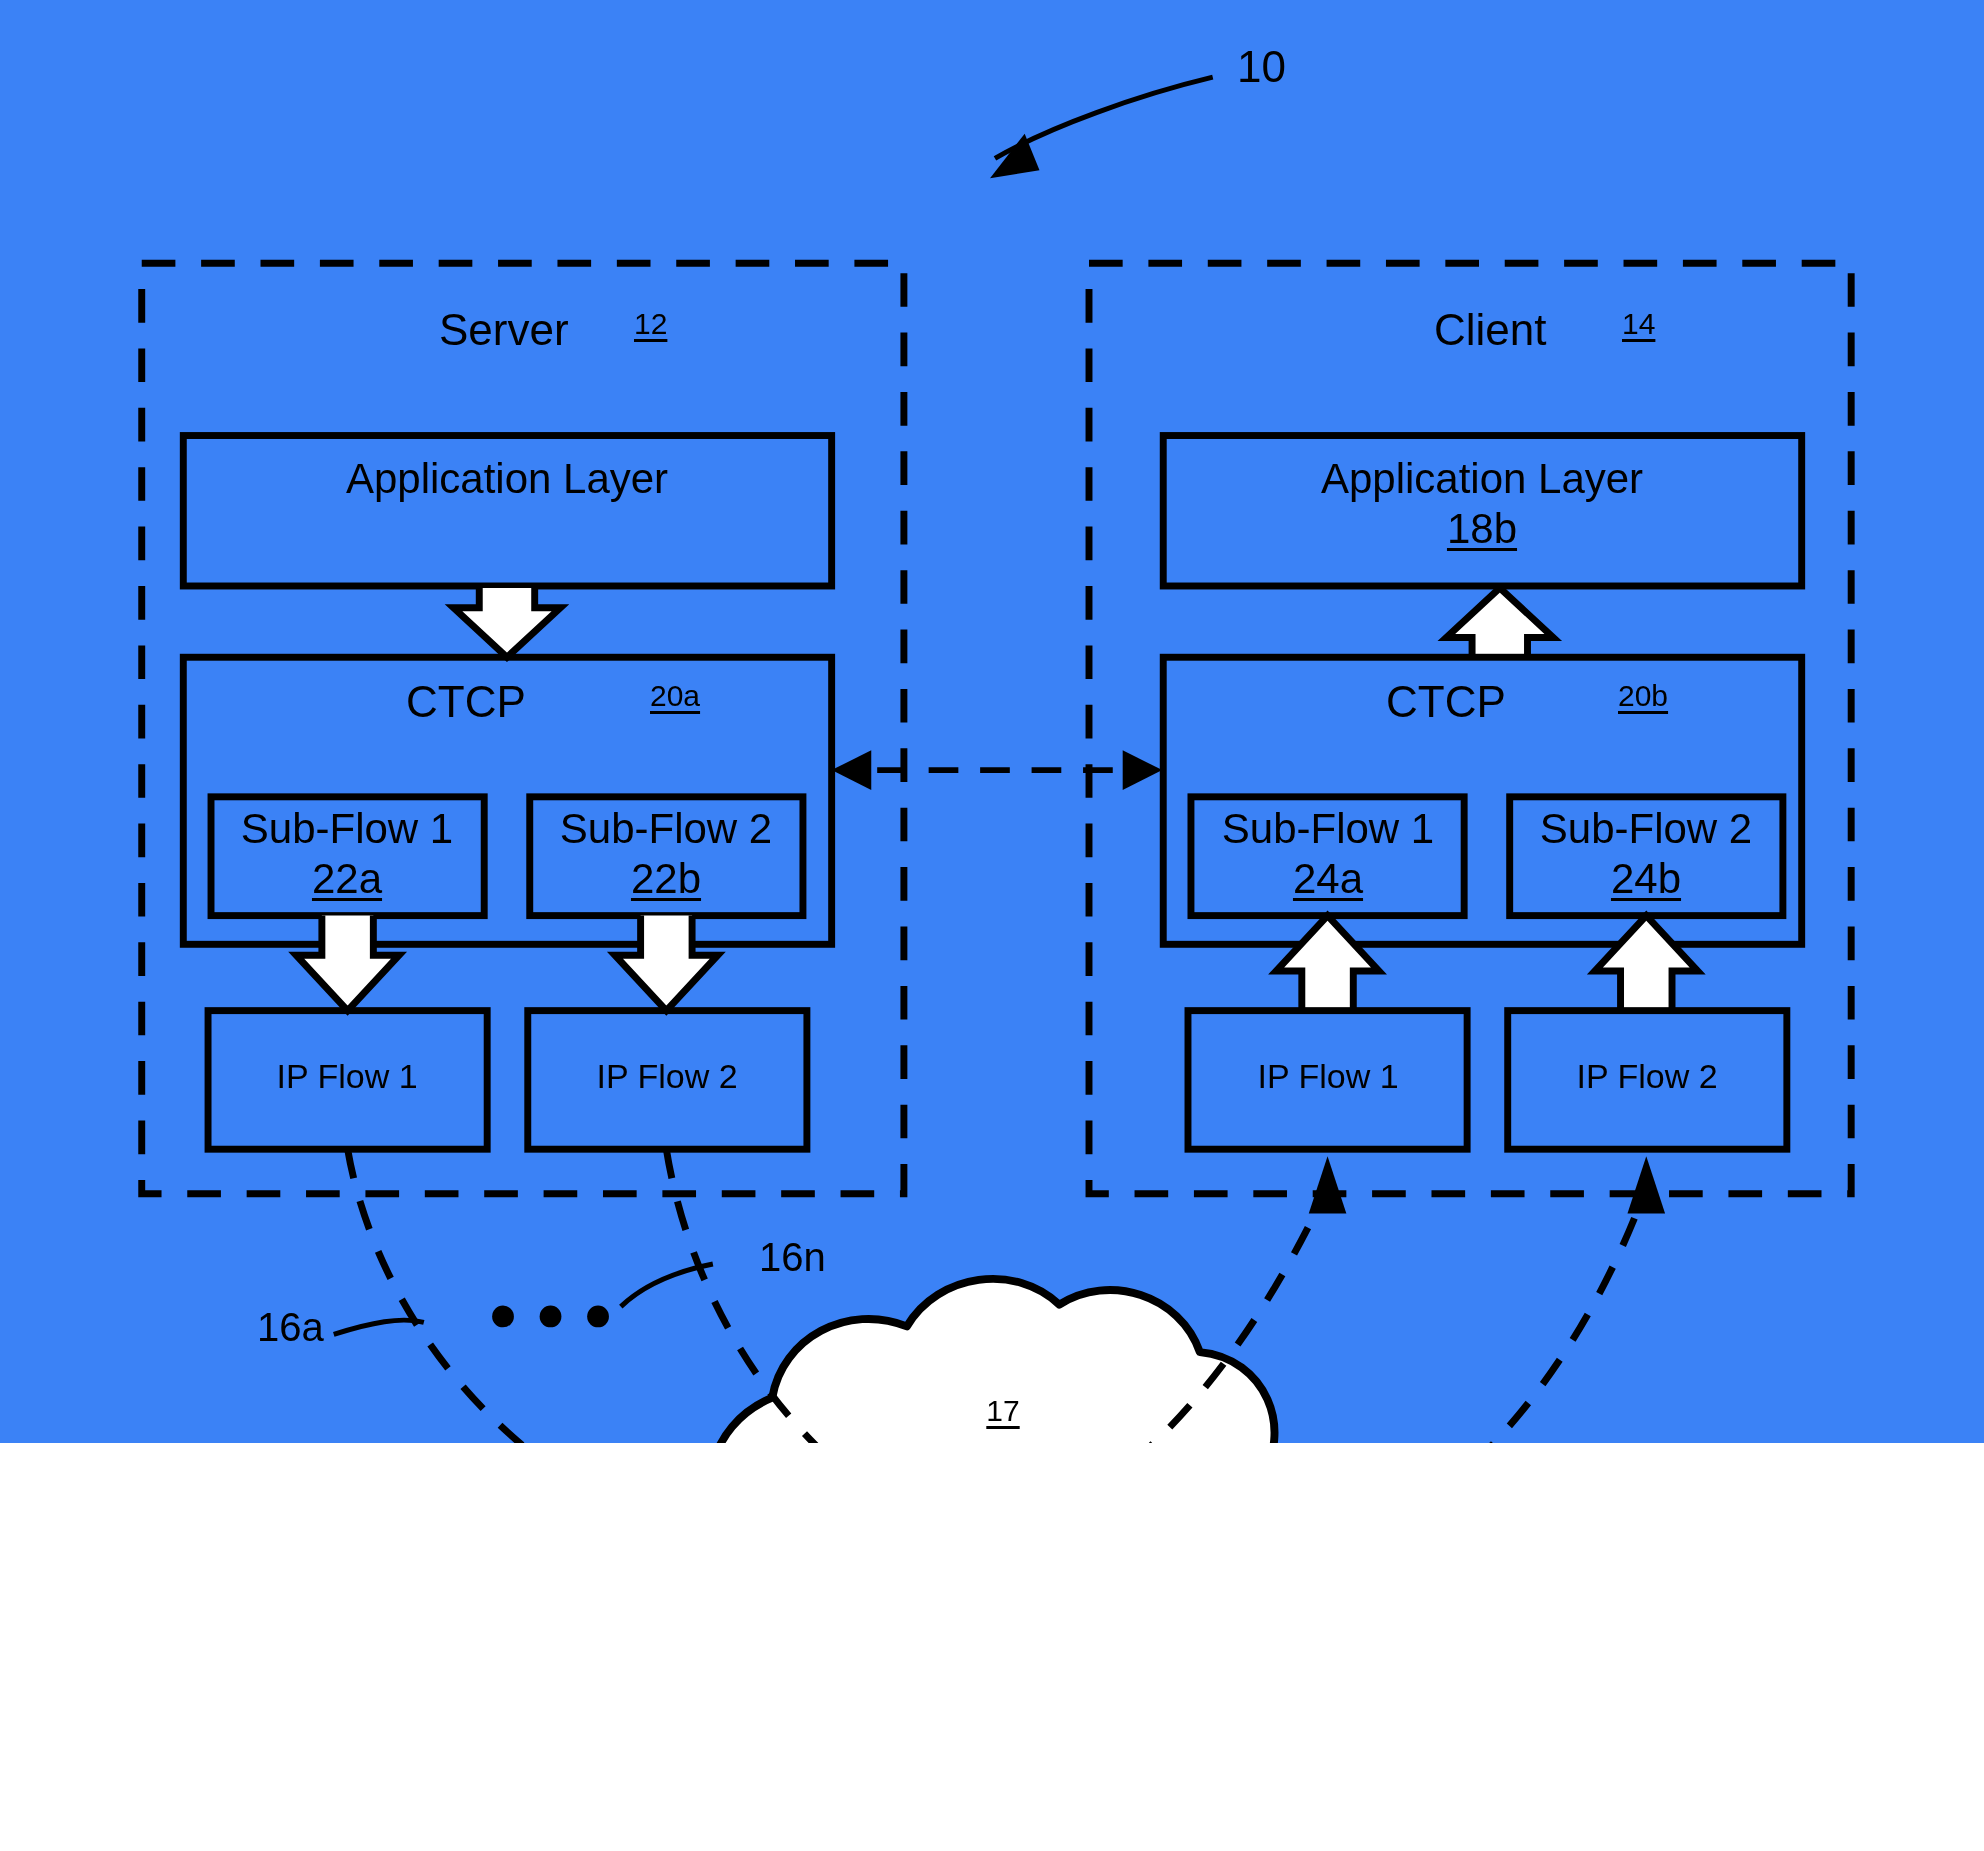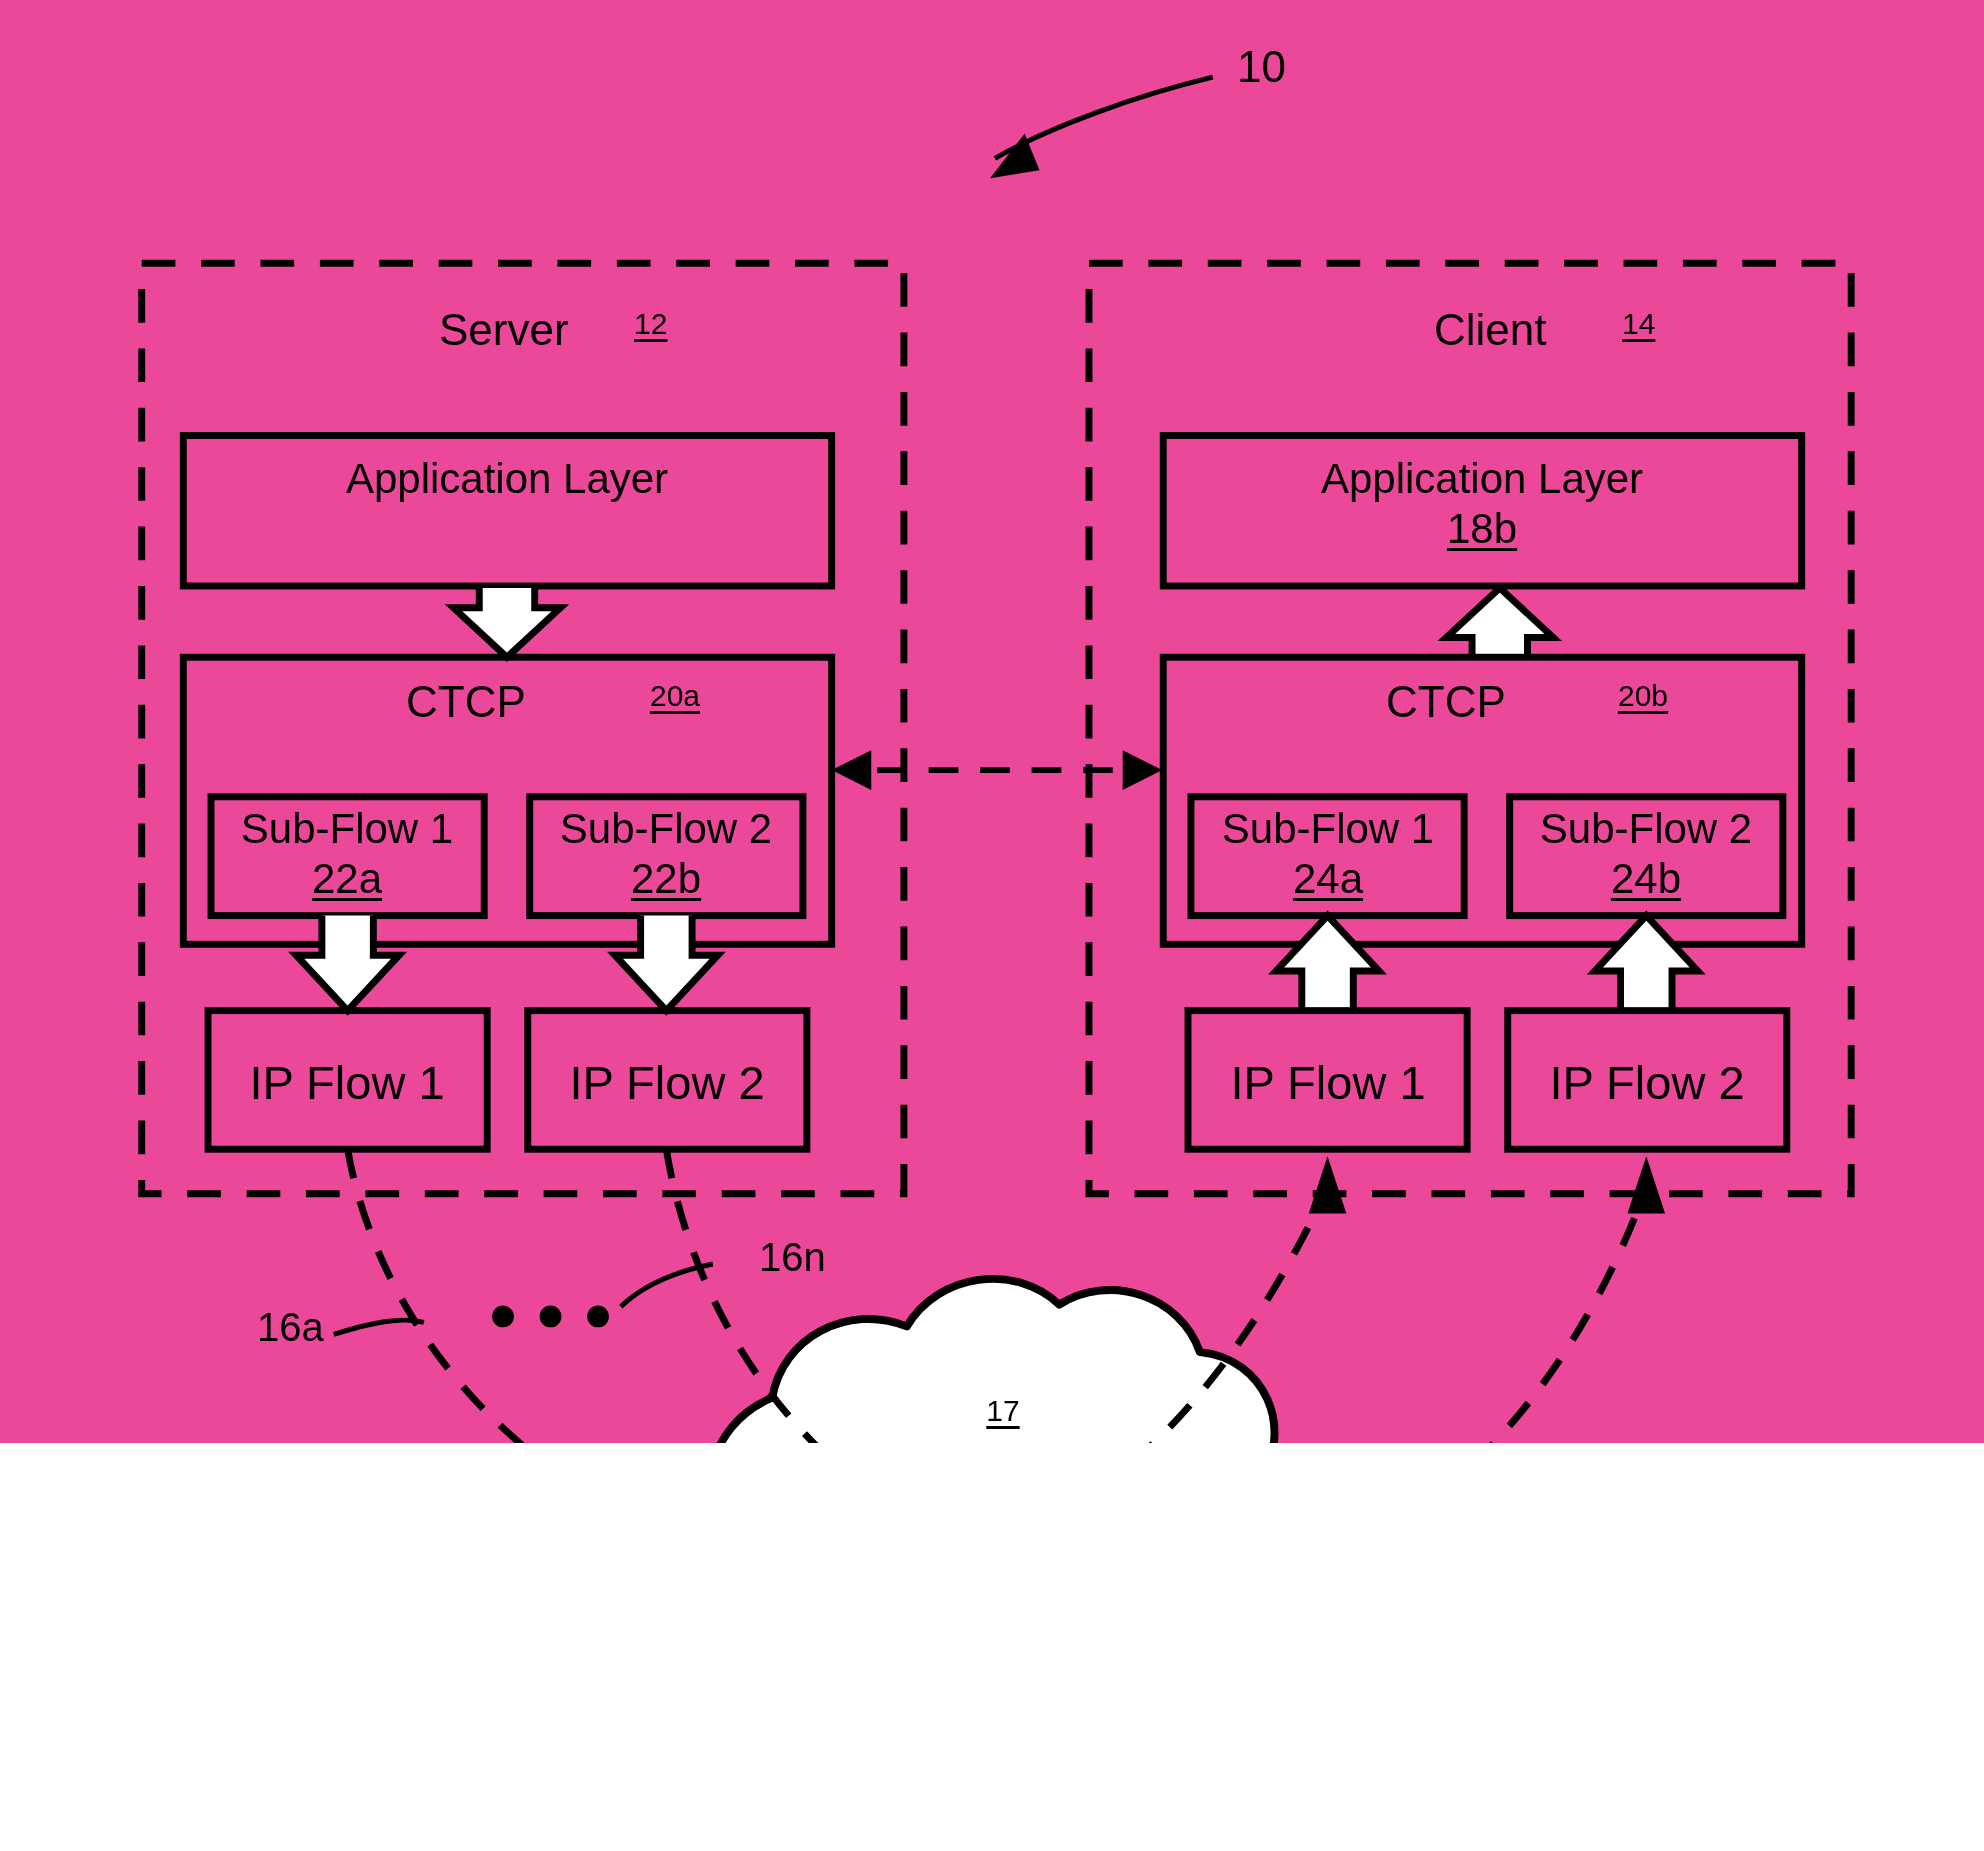--- a/index.html
+++ b/index.html
@@ -8,21 +8,21 @@
     background: #ffffff;
   }
   body {
     font-family: "Liberation Sans", sans-serif;
     color: #000000;
   }
   #stage {
     position: relative;
     width: 1984px;
     height: 1443px;
-    background: #ec4899;
+    background: #3b82f6;
     overflow: hidden;
   }
   #svg-layer {
     position: absolute;
     left: 0;
     top: 0;
     width: 1984px;
     height: 1851px;
   }
   .lbl {
@@ -34,21 +34,21 @@
   .ctr {
     text-align: center;
     transform: translateX(-50%);
   }
   .ref {
     text-decoration: underline;
     text-underline-offset: 5px;
     text-decoration-thickness: 3px;
   }
   .t-big { font-size: 44px; }
-  .t-box { font-size: 47px; }
+  .t-box { font-size: 34px; }
   .t-small { font-size: 40px; }
   .t-ref { font-size: 30px; }
   .boxlabel2 {
     position: absolute;
     text-align: center;
     transform: translateX(-50%);
     font-size: 42px;
     line-height: 1.18;
   }
 </style>

